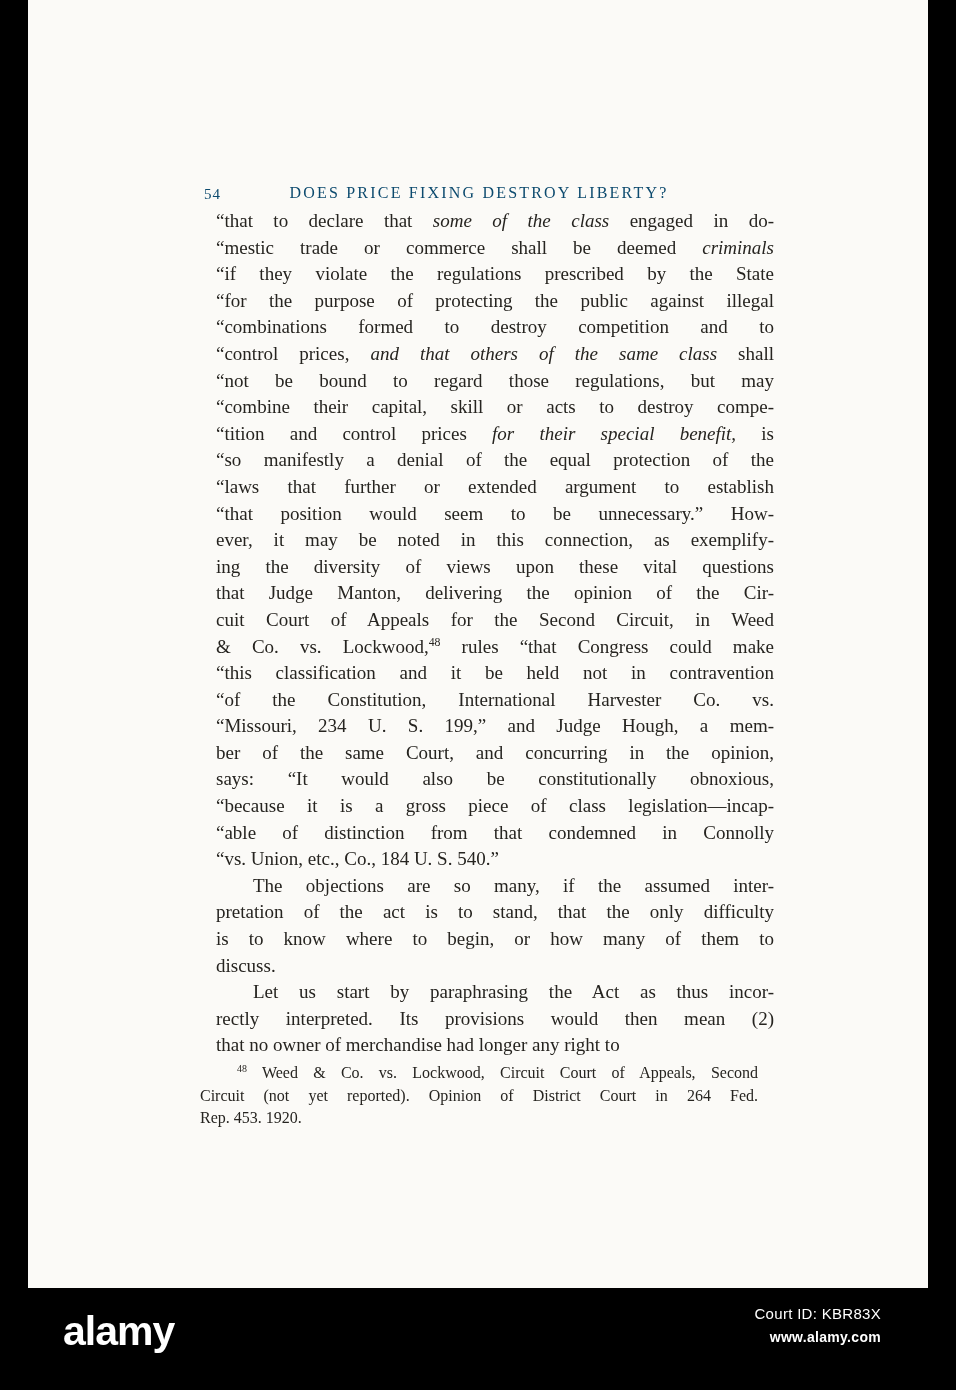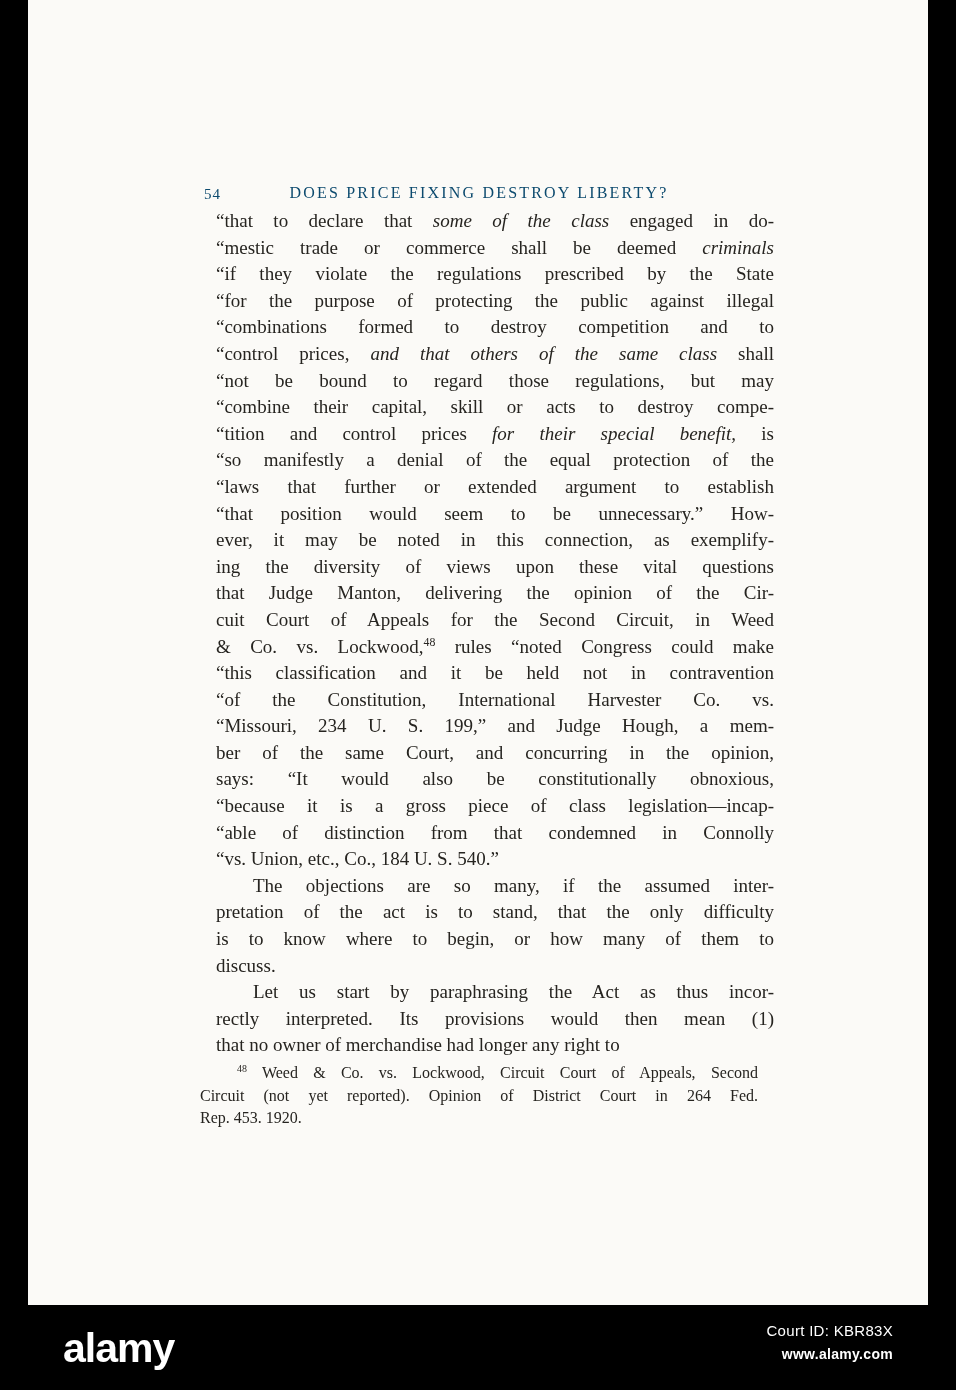--- a/index.html
+++ b/index.html
@@ -71,23 +71,23 @@
   .line.indent { text-indent: 37px; }
   .it { font-style: italic; }
   .sup {
     font-size: 0.62em;
     vertical-align: super;
     line-height: 0;
   }
   .watermark-bar {
     position: absolute;
     left: 0;
-    right: 0;
+    right: 12px;
     bottom: 0;
-    height: 85px;
+    height: 102px;
     background: #000;
     color: #fff;
     font-family: "Liberation Sans", sans-serif;
   }
   .alamy-logo {
     position: absolute;
     left: 63px;
     top: 20px;
     font-size: 41px;
     font-weight: bold;
@@ -131,39 +131,39 @@
           <div class="line"><span>“not be bound to regard those regulations, but may</span></div>
           <div class="line"><span>“combine their capital, skill or acts to destroy compe-</span></div>
           <div class="line"><span>“tition and control prices </span><span class="it">for their special benefit,</span><span> is</span></div>
           <div class="line"><span>“so manifestly a denial of the equal protection of the</span></div>
           <div class="line"><span>“laws that further or extended argument to establish</span></div>
           <div class="line"><span>“that position would seem to be unnecessary.”  How-</span></div>
           <div class="line"><span>ever, it may be noted in this connection, as exemplify-</span></div>
           <div class="line"><span>ing the diversity of views upon these vital questions</span></div>
           <div class="line"><span>that Judge Manton, delivering the opinion of the Cir-</span></div>
           <div class="line"><span>cuit Court of Appeals for the Second Circuit, in Weed</span></div>
-          <div class="line"><span>&amp; Co. vs. Lockwood,</span><span class="sup">48</span><span> rules “noted Congress could make</span></div>
+          <div class="line"><span>&amp; Co. vs. Lockwood,</span><span class="sup">48</span><span> rules “that Congress could make</span></div>
           <div class="line"><span>“this classification and it be held not in contravention</span></div>
           <div class="line"><span>“of the Constitution, International Harvester Co. vs.</span></div>
           <div class="line"><span>“Missouri, 234 U. S. 199,” and Judge Hough, a mem-</span></div>
           <div class="line"><span>ber of the same Court, and concurring in the opinion,</span></div>
           <div class="line"><span>says:  “It would also be constitutionally obnoxious,</span></div>
           <div class="line"><span>“because it is a gross piece of class legislation—incap-</span></div>
           <div class="line"><span>“able of distinction from that condemned in Connolly</span></div>
           <div class="line last"><span>“vs. Union, etc., Co., 184 U. S. 540.”</span></div>
         </div>
         <div class="para">
           <div class="line indent"><span>The objections are so many, if the assumed inter-</span></div>
           <div class="line"><span>pretation of the act is to stand, that the only difficulty</span></div>
           <div class="line"><span>is to know where to begin, or how many of them to</span></div>
           <div class="line last"><span>discuss.</span></div>
         </div>
         <div class="para">
           <div class="line indent"><span>Let us start by paraphrasing the Act as thus incor-</span></div>
-          <div class="line"><span>rectly interpreted. Its provisions would then mean (1)</span></div>
+          <div class="line"><span>rectly interpreted. Its provisions would then mean (2)</span></div>
           <div class="line last"><span>that no owner of merchandise had longer any right to</span></div>
         </div>
       </div>
     <div class="footnote">
         <div class="para">
           <div class="line indent"><span class="sup">48</span><span> Weed &amp; Co. vs. Lockwood, Circuit Court of Appeals, Second</span></div>
           <div class="line"><span>Circuit (not yet reported).  Opinion of District Court in 264 Fed.</span></div>
           <div class="line last"><span>Rep. 453.  1920.</span></div>
         </div>
       </div>

